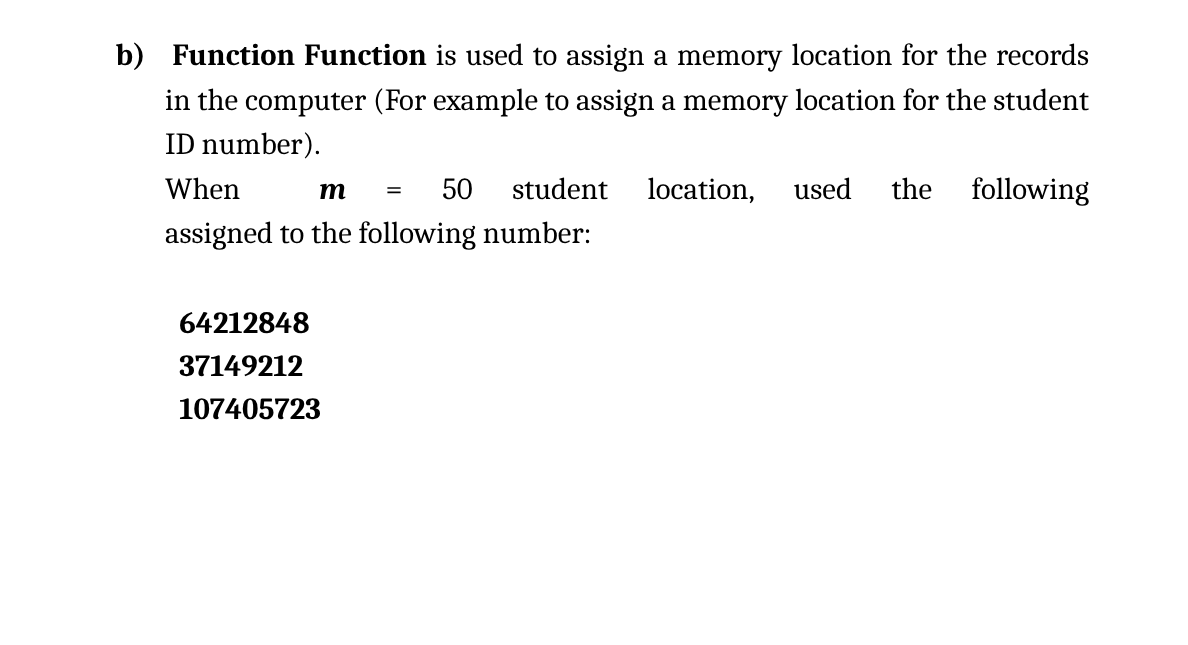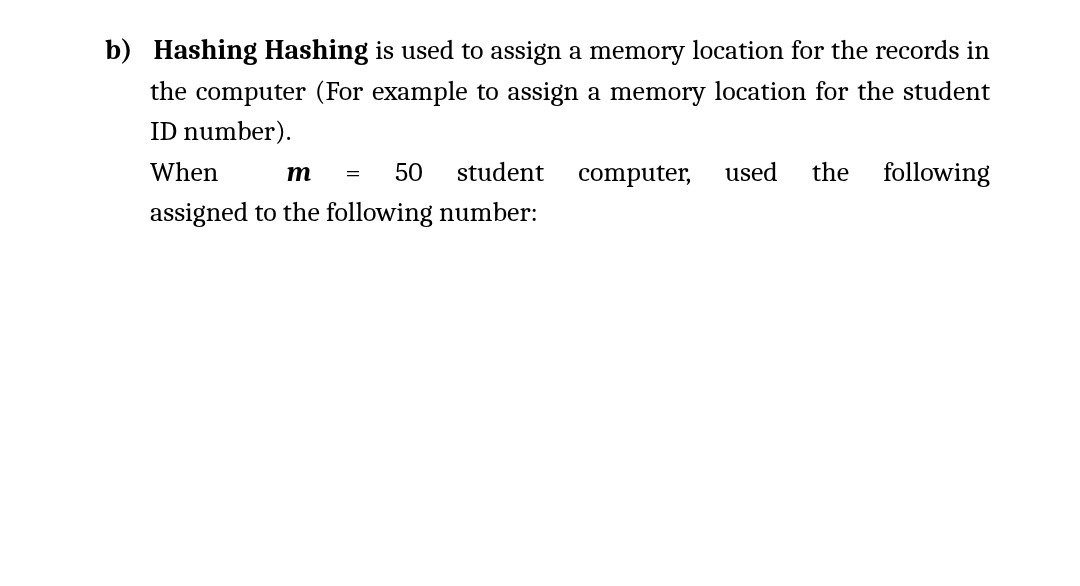--- a/index.html
+++ b/index.html
@@ -45,33 +45,38 @@
       text-justify: inter-word;
     }
   </style>
 </head>
 <body>
 
 <div class="problem-container">
 
   <div class="indent-block first-line justify-wide">
     <span class="label-prefix">b)</span>
-    <span>&nbsp;&nbsp;</span><span class="bold-term">Hashing Hashing</span><span> is used to assign a memory location for the records in the computer (For example to assign a memory location for the student ID number).</span>
+    <span>&nbsp;&nbsp;</span><span class="bold-term">Function Function</span><span> is used to assign a memory location for the records in the computer (For example to assign a memory location for the student ID number).</span>
   </div>
 
 
 
   <div class="indent-block" style="text-align:justify; text-align-last:justify;">
     <span>When</span>
     <span>&nbsp;</span><span class="italic-bold">m</span><span> = 50</span>
     <span>student</span>
-    <span>computer,</span>
+    <span>location,</span>
     <span>used</span>
     <span>the</span>
     <span>following</span>
   </div>
 
   <div class="indent-block">
     <span>assigned to the following number:</span>
   </div>
 
+  <div class="indent-block numbers-block">
+    <div>64212848</div>
+    <div>37149212</div>
+    <div>107405723</div>
+  </div>
 
 </div>
 
 </body></html>

